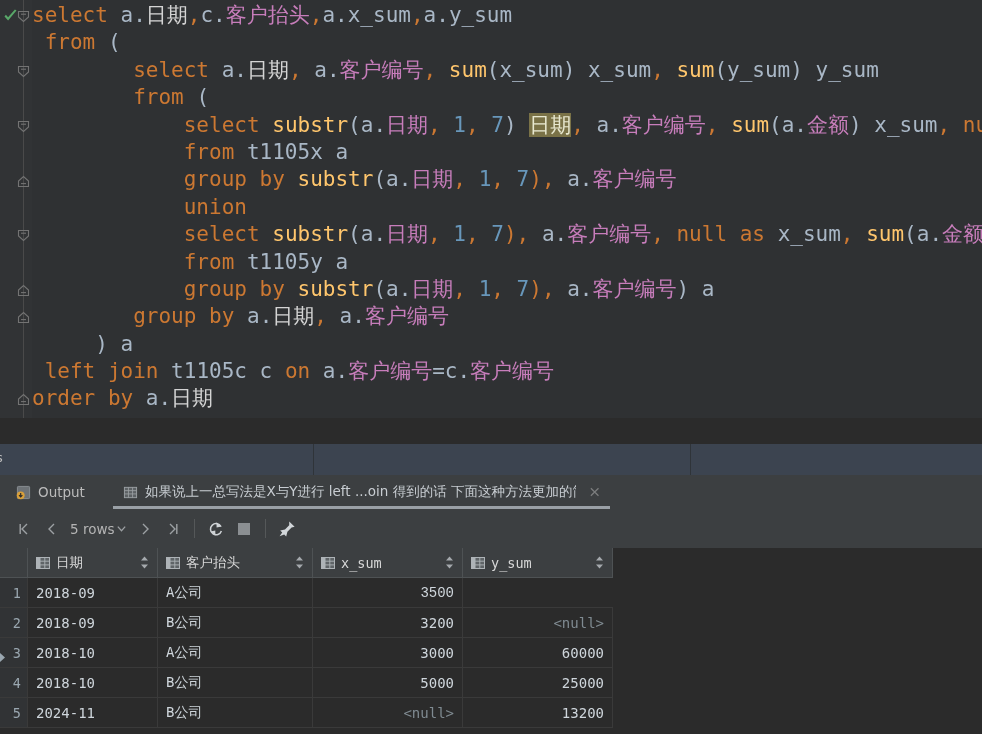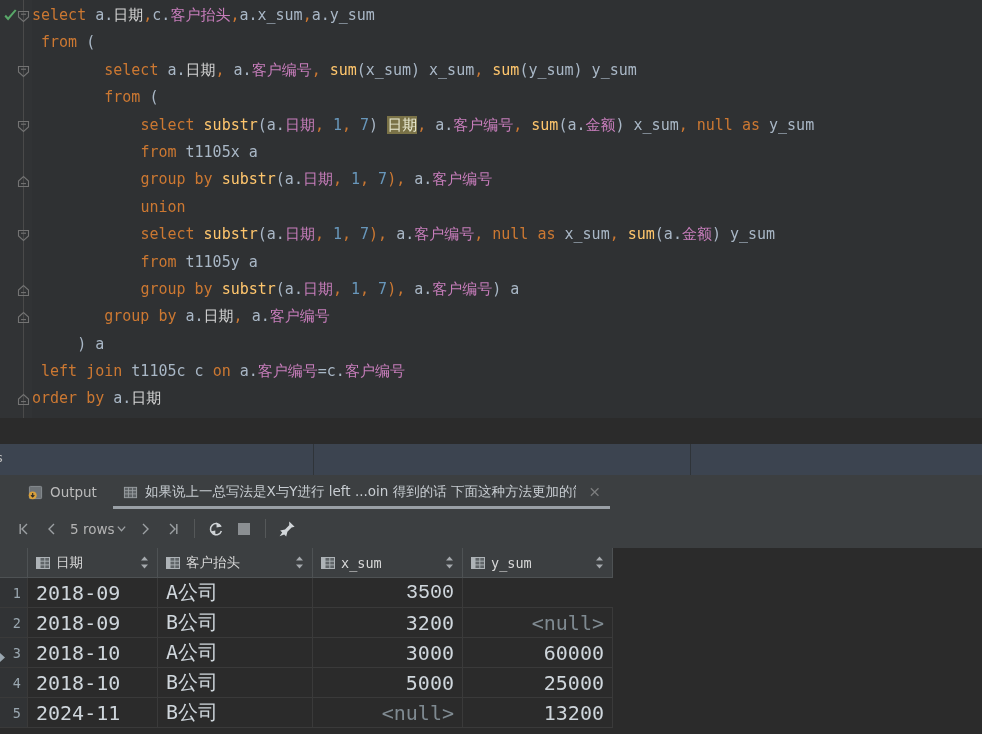--- a/index.html
+++ b/index.html
@@ -28,21 +28,21 @@
   }
   .check-icon{
     position:absolute;left:2px;top:8px;width:17px;height:16px;
   }
   .fold{
     position:absolute;left:17px;width:13px;height:13px;
   }
   .code{
     position:absolute;left:32px;top:0;right:0;bottom:0;
     font-family:"DejaVu Sans Mono","Liberation Mono",monospace;
-    font-size:15px;
+    font-size:21px;
     line-height:27.4px;
     white-space:pre;
     color:#a9b7c6;
     padding-top:2px;
   }
   .code .ln{display:block;height:27.4px;}
   .kw{color:#cc7832;}
   .id{color:#a9b7c6;}
   .fn{color:#ffc66d;}
   .num{color:#6897bb;}
@@ -142,21 +142,21 @@
   }
   .grow .num{
     width:28px;box-sizing:border-box;
     background:#313335;color:#9aa7b0;
     font-size:13.5px;display:flex;align-items:center;justify-content:flex-end;
     padding-right:6px;
     border-right:1px solid #3a3a3a;
   }
   .grow .cell{
     box-sizing:border-box;
-    font-size:20px;color:#cfd6dc;
+    font-size:14px;color:#cfd6dc;
     display:flex;align-items:center;
     padding:0 8px;
     border-right:1px solid #3a3a3a;
     overflow:hidden;
   }
   .grow .cell.right{justify-content:flex-end;}
   .cell.isnull{color:#7f8a91;}
   .rowmark{
     position:absolute;left:0;width:5px;height:9px;
   }
@@ -212,21 +212,21 @@
     <div class="code" id="code-area"><div class="ln"><span class="kw">select</span><span class="pl"> </span><span class="id">a.</span><span class="white">日期</span><span class="comma">,</span><span class="id">c.</span><span class="col">客户抬头</span><span class="comma">,</span><span class="id">a.x_sum</span><span class="comma">,</span><span class="id">a.y_sum</span></div><div class="ln"><span class="pl"> </span><span class="kw">from</span><span class="pl"> </span><span class="punc">(</span></div><div class="ln"><span class="pl">        </span><span class="kw">select</span><span class="pl"> </span><span class="id">a.</span><span class="white">日期</span><span class="comma">, </span><span class="id">a.</span><span class="col">客户编号</span><span class="comma">, </span><span class="fn">sum</span><span class="id">(x_sum)</span><span class="id"> x_sum</span><span class="comma">, </span><span class="fn">sum</span><span class="id">(y_sum)</span><span class="id"> y_sum</span></div><div class="ln"><span class="pl">        </span><span class="kw">from</span><span class="pl"> </span><span class="punc">(</span></div><div class="ln"><span class="pl">            </span><span class="kw">select</span><span class="pl"> </span><span class="fn">substr</span><span class="id">(a.</span><span class="col">日期</span><span class="comma">, </span><span class="num">1</span><span class="comma">, </span><span class="num">7</span><span class="id">) </span><span class="hl">日期</span><span class="comma">, </span><span class="id">a.</span><span class="col">客户编号</span><span class="comma">, </span><span class="fn">sum</span><span class="id">(a.</span><span class="col">金额</span><span class="id">) </span><span class="id">x_sum</span><span class="comma">, </span><span class="kw">null</span><span class="pl"> </span><span class="kw">as</span><span class="id"> y_sum</span></div><div class="ln"><span class="pl">            </span><span class="kw">from</span><span class="id"> t1105x a</span></div><div class="ln"><span class="pl">            </span><span class="kw">group</span><span class="pl"> </span><span class="kw">by</span><span class="pl"> </span><span class="fn">substr</span><span class="id">(a.</span><span class="col">日期</span><span class="comma">, </span><span class="num">1</span><span class="comma">, </span><span class="num">7</span><span class="comma">), </span><span class="id">a.</span><span class="col">客户编号</span></div><div class="ln"><span class="pl">            </span><span class="kw">union</span></div><div class="ln"><span class="pl">            </span><span class="kw">select</span><span class="pl"> </span><span class="fn">substr</span><span class="id">(a.</span><span class="col">日期</span><span class="comma">, </span><span class="num">1</span><span class="comma">, </span><span class="num">7</span><span class="comma">), </span><span class="id">a.</span><span class="col">客户编号</span><span class="comma">, </span><span class="kw">null</span><span class="pl"> </span><span class="kw">as</span><span class="id"> x_sum</span><span class="comma">, </span><span class="fn">sum</span><span class="id">(a.</span><span class="col">金额</span><span class="id">) </span><span class="id">y_sum</span></div><div class="ln"><span class="pl">            </span><span class="kw">from</span><span class="id"> t1105y a</span></div><div class="ln"><span class="pl">            </span><span class="kw">group</span><span class="pl"> </span><span class="kw">by</span><span class="pl"> </span><span class="fn">substr</span><span class="id">(a.</span><span class="col">日期</span><span class="comma">, </span><span class="num">1</span><span class="comma">, </span><span class="num">7</span><span class="comma">), </span><span class="id">a.</span><span class="col">客户编号</span><span class="id">) a</span></div><div class="ln"><span class="pl">        </span><span class="kw">group</span><span class="pl"> </span><span class="kw">by</span><span class="pl"> </span><span class="id">a.</span><span class="white">日期</span><span class="comma">, </span><span class="id">a.</span><span class="col">客户编号</span></div><div class="ln"><span class="pl">     </span><span class="id">) a</span></div><div class="ln"><span class="pl"> </span><span class="kw">left</span><span class="pl"> </span><span class="kw">join</span><span class="id"> t1105c c </span><span class="kw">on</span><span class="id"> a.</span><span class="col">客户编号</span><span class="id">=c.</span><span class="col">客户编号</span></div><div class="ln"><span class="kw">order</span><span class="pl"> </span><span class="kw">by</span><span class="id"> a.</span><span class="white">日期</span></div></div>
   </div>
 
   <div class="strip">
     <div class="strip-text">s</div>
     <div class="seg-div" style="left:313px"></div>
     <div class="seg-div" style="left:690px"></div>
   </div>
 
   <div class="twheader">
-    <div class="tab inactive" style="left:18px;width:88px">
+    <div class="tab inactive" style="left:6px;width:88px">
       <svg class="tabicon" viewBox="0 0 16 16">
         <rect x="1.5" y="1.5" width="13" height="13" rx="1" fill="#6e7377" stroke="#8b9094" stroke-width="1"></rect>
         <circle cx="5" cy="11" r="4.2" fill="#d9a03a"></circle>
         <path d="M5 8.4 v4.2 M3.2 10.9 L5 12.8 L6.8 10.9" stroke="#2b2b2b" stroke-width="1.2" fill="none"></path>
       </svg>
       <span>Output</span>
     </div>
 
     <div class="tab active" style="left:113px;width:497px">
       <svg class="tabicon" viewBox="0 0 16 16">

